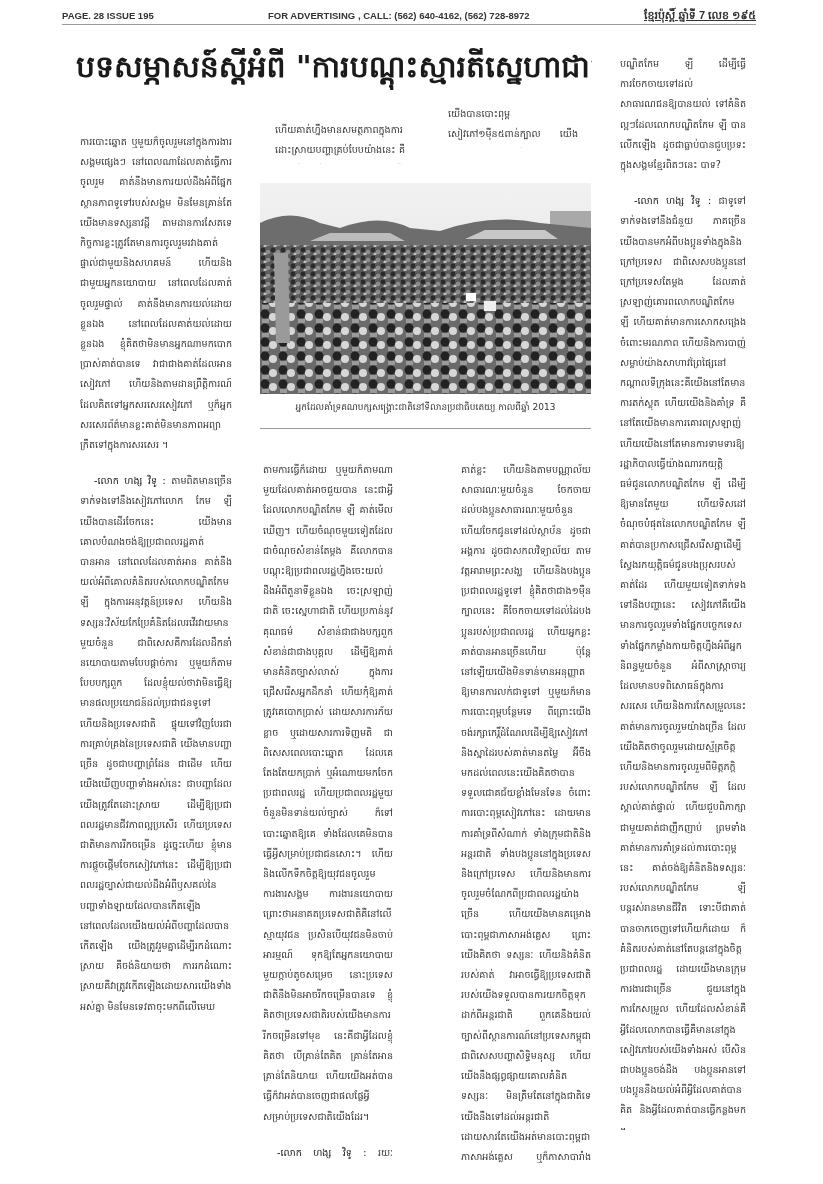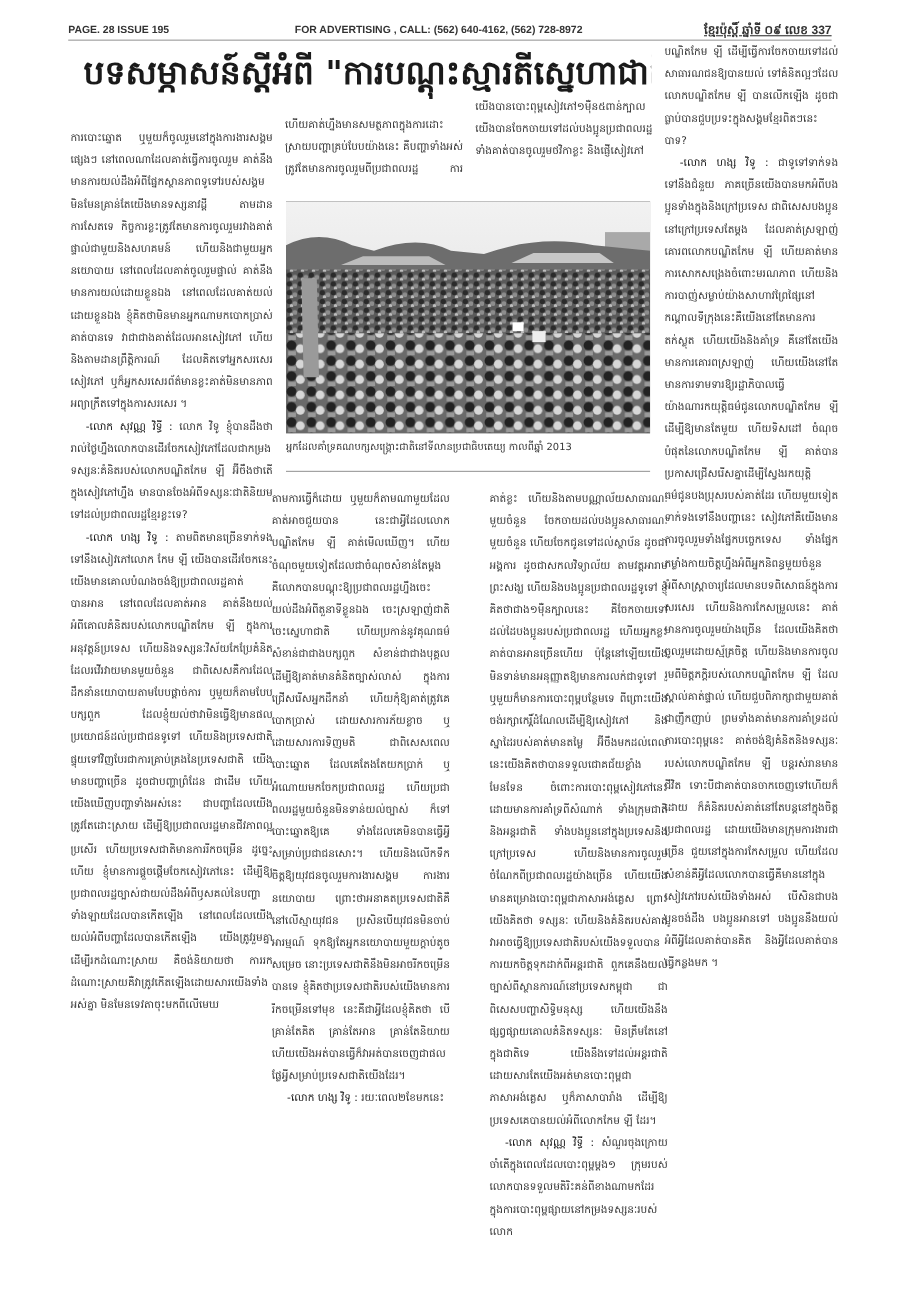--- a/index.html
+++ b/index.html
@@ -1,79 +1,78 @@
 <!DOCTYPE html>
 <html><head>
 <meta charset="utf-8">
 <style>
   html, body { margin: 0; padding: 0; background: #ffffff; }
   body {
     width: 823px; height: 1184px; position: relative; overflow: hidden;
     font-family: "DejaVu Sans", sans-serif; color: #2a2a2a;
   }
   .header {
-    position: absolute; left: 62px; top: 20px; width: 694px; height: 16px;
+    position: absolute; left: 62px; top: 8px; width: 694px; height: 16px;
     border-bottom: 1.5px solid #9a9a9a;
     font-family: "Liberation Sans", sans-serif; font-weight: bold; font-size: 9.5px;
     color: #333;
   }
   .header .left { position: absolute; left: 0; top: 2px; }
   .header .mid { position: absolute; left: 206px; top: 2px; }
   .header .right { position: absolute; right: 0; top: 0px; font-size: 11px; text-decoration: underline; font-weight: bold; }
 
   .headline {
     position: absolute; left: 76px; top: 44px; width: 516px; height: 46px;
     font-family: "DejaVu Sans", sans-serif; font-weight: bold; font-size: 30px;
     line-height: 46px; color: #1a1a1a; letter-spacing: 0px; white-space: nowrap;
     overflow: hidden;
   }
 
   .col {
     position: absolute; font-size: 9.6px; line-height: 20.2px; color: #333;
     text-align: justify; overflow: hidden;
   }
-  .col p { margin: 0; }
+  .col p { margin: 16px; }
   .col p.speaker { text-indent: 14px; }
   .col .spk { font-weight: normal; color: #111; }
 
   #col1 { left: 64px; top: 116px; width: 184px; height: 1060px; }
   #col2a { left: 259px; top: 104px; width: 162px; height: 60px; }
   #col3a { left: 432px; top: 88px; width: 162px; height: 60px; }
   #col2 { left: 247px; top: 444px; width: 162px; height: 720px; }
   #col3 { left: 445px; top: 444px; width: 162px; height: 720px; }
   #col4 { left: 604px; top: 20px; width: 158px; height: 1110px; }
   #col4 .inner { position: absolute; top: 18px; left: 0; width: 158px; }
 
   .photo {
     position: absolute; left: 260px; top: 183px; width: 331px; height: 211px;
     overflow: hidden; background: #7b7b7b;
   }
   .photo svg { display: block; }
   .caption {
     position: absolute; left: 260px; top: 396px; width: 331px; height: 22px;
-    font-size: 9px; line-height: 22px; text-align: left; color: #333;
+    font-size: 9px; line-height: 22px; text-align: center; color: #333;
   }
   .caption-rule {
     position: absolute; left: 260px; top: 428px; width: 331px; height: 1px; background: #9a9a9a;
   }
 </style>
 </head>
 <body>
 
 <div class="header">
   <span class="left">PAGE. 28  ISSUE 195</span>
   <span class="mid">FOR ADVERTISING ,  CALL: (562) 640-4162, (562) 728-8972</span>
-  <span class="right">ខ្មែរប៉ុស្ដិ៍ ឆ្នាំទី ០៩  លេខ 337</span>
+  <span class="right">ខ្មែរប៉ុស្ដិ៍ ឆ្នាំទី 7  លេខ ១៩៥</span>
 </div>
 
 <div class="headline">បទសម្ភាសន៍ស្ដីអំពី "ការបណ្ដុះស្មារតីស្នេហាជាតិ"</div>
 
 <div class="col" id="col1">
     <p><span>ការបោះឆ្នោត ឬមួយក៏ចូលរួមនៅក្នុងការងារសង្គមផ្សេងៗ នៅពេលណាដែលគាត់ធ្វើការចូលរួម គាត់នឹងមានការយល់ដឹងអំពីផ្នែកស្ថានភាពទូទៅរបស់សង្គម មិនមែនគ្រាន់តែយើងមានទស្សនាវដ្ដី តាមដានការសែតទេ កិច្ចការខ្លះត្រូវតែមានការចូលរួមរវាងគាត់ផ្ទាល់ជាមួយនិងសហគមន៍ ហើយនិងជាមួយអ្នកនយោបាយ នៅពេលដែលគាត់ចូលរួមផ្ទាល់ គាត់នឹងមានការយល់ដោយខ្លួនឯង នៅពេលដែលគាត់យល់ដោយខ្លួនឯង ខ្ញុំគិតថាមិនមានអ្នកណាមកបោកប្រាស់គាត់បានទេ វាជាជាងគាត់ដែលអានសៀវភៅ ហើយនិងតាមដានព្រឹត្តិការណ៍ ដែលគិតទៅអ្នកសរសេរសៀវភៅ ឬក៏អ្នកសរសេរព័ត៌មានខ្លះគាត់មិនមានភាពអព្យាក្រឹតទៅក្នុងការសរសេរ ។</span></p>
-    <p class="speaker"><span class="spk">-លោក សុវណ្ណ វិទ្ធី :</span><span> លោក វិទូ ខ្ញុំបានដឹងថា រាល់ថ្ងៃហ្នឹងលោកបានដើរចែកសៀវភៅដែលជាកម្រងទស្សនៈគំនិតរបស់លោកបណ្ឌិតកែម ឡី អ៊ីចឹងថាតើក្នុងសៀវភៅហ្នឹង មានបានចែងអំពីទស្សនៈជាតិនិយមទៅដល់ប្រជាពលរដ្ឋខ្មែរខ្លះទេ?</span></p>
     <p class="speaker"><span class="spk">-លោក ហង្ស វិទូ :</span><span> តាមពិតមានច្រើនទាក់ទងទៅនឹងសៀវភៅលោក កែម ឡី យើងបានដើរចែកនេះ យើងមានគោលបំណងចង់ឱ្យប្រជាពលរដ្ឋគាត់បានអាន នៅពេលដែលគាត់អាន គាត់នឹងយល់អំពីគោលគំនិតរបស់លោកបណ្ឌិតកែម ឡី ក្នុងការអនុវត្តន៍ប្រទេស ហើយនិងទស្សនៈវិស័យកែប្រែគំនិតដែលរវើរវាយមានមួយចំនួន ជាពិសេសគឺការដែលដឹកនាំនយោបាយតាមបែបផ្ដាច់ការ ឬមួយក៏តាមបែបបក្សពួក ដែលខ្ញុំយល់ថាវាមិនធ្វើឱ្យមានផលប្រយោជន៍ដល់ប្រជាជនទូទៅ ហើយនិងប្រទេសជាតិ ផ្ទុយទៅវិញបែរជាការគ្រាប់គ្រងនៃប្រទេសជាតិ យើងមានបញ្ហាច្រើន ដូចជាបញ្ហាព្រំដែន ជាដើម ហើយយើងឃើញបញ្ហាទាំងអស់នេះ ជាបញ្ហាដែលយើងត្រូវតែដោះស្រាយ ដើម្បីឱ្យប្រជាពលរដ្ឋមានជីវភាពល្អប្រសើរ ហើយប្រទេសជាតិមានការរីកចម្រើន ដូច្នេះហើយ ខ្ញុំមានការផ្ដួចផ្ដើមចែកសៀវភៅនេះ ដើម្បីឱ្យប្រជាពលរដ្ឋច្បាស់ជាយល់ដឹងអំពីឫសគល់នៃបញ្ហាទាំងឡាយដែលបានកើតឡើង នៅពេលដែលយើងយល់អំពីបញ្ហាដែលបានកើតឡើង យើងត្រូវរួមគ្នាដើម្បីរកដំណោះស្រាយ គឺចង់និយាយថា ការរកដំណោះស្រាយគឺវាត្រូវកើតឡើងដោយសារយើងទាំងអស់គ្នា មិនមែនទេវតាចុះមកពីលើមេឃ</span></p>
   </div>
 <div class="col" id="col2a">
   <p>ហើយគាត់ហ្នឹងមានសមត្ថភាពក្នុងការដោះស្រាយបញ្ហាគ្រប់បែបយ៉ាងនេះ គឺបញ្ហាទាំងអស់ត្រូវតែមានការចូលរួមពីប្រជាពលរដ្ឋ ការផ្ដល់មតិក៏ដោយ</p>
 </div>
 <div class="col" id="col3a">
   <p>យើងបានបោះពុម្ពសៀវភៅ១ម៉ឺន៥ពាន់ក្បាល យើងបានចែកចាយទៅដល់បងប្អូនប្រជាពលរដ្ឋទាំងគាត់បានចូលរួមថវិកាខ្លះ និងផ្ញើសៀវភៅ</p>
 </div>
 
 <div class="photo">

